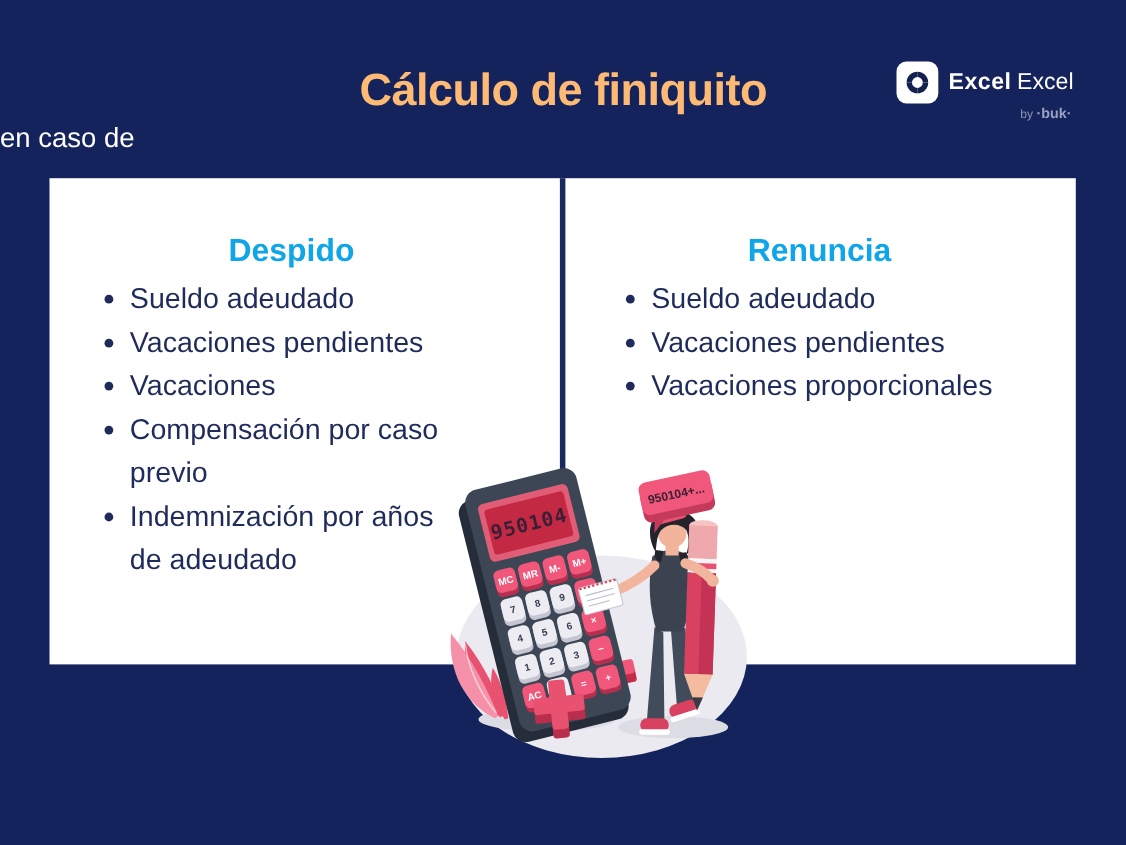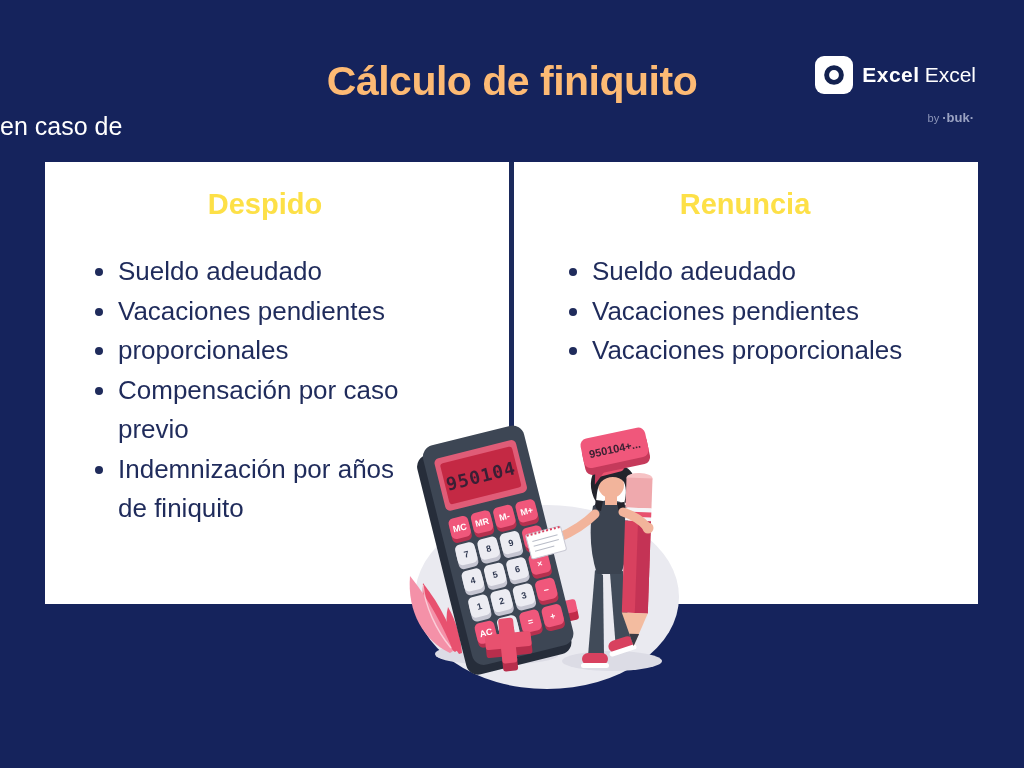--- a/index.html
+++ b/index.html
@@ -15,25 +15,25 @@
   .subtitle{
     position:absolute;top:112px;left:0;width:100%;text-align:left;
     color:#FFFFFF;font-size:25px;font-weight:400;
   }
   .logo{position:absolute;top:56px;right:48px;display:flex;flex-direction:column;align-items:flex-end;}
   .logo-row{display:flex;align-items:center;gap:9px;}
   .logo-badge{width:38px;height:38px;background:#FFFFFF;border-radius:9px;display:flex;align-items:center;justify-content:center;}
   .brand{color:#FFFFFF;font-size:21px;white-space:nowrap;}
   .brand .bold{font-weight:800;letter-spacing:0.5px;}
   .brand .rest{font-weight:400;margin-left:5px;}
-  .byline{color:#8C95B8;font-size:11px;margin-top:16px;margin-right:2px;}
+  .byline{color:#8C95B8;font-size:11px;margin-top:1px;margin-right:2px;}
   .byline .buk{font-size:13px;font-weight:700;color:#9AA2C2;}
   .panel{position:absolute;left:45px;top:162px;width:933px;height:442px;background:#FFFFFF;}
   .divider{position:absolute;left:509px;top:162px;width:5px;height:442px;background:#1B2A5C;}
-  .col-header{position:absolute;top:188px;font-size:29px;font-weight:700;color:#fde047;text-align:center;}
+  .col-header{position:absolute;top:212px;font-size:29px;font-weight:700;color:#0ea5e9;text-align:center;}
   .col-header.hleft{left:45px;width:440px;}
   .col-header.hright{left:512px;width:466px;text-align:center;}
   ul.items{
     position:absolute;margin:0;padding:0 0 0 28px;
     color:#1F2B5B;font-size:26px;line-height:39.5px;
     list-style:disc outside;
   }
   ul.items-left{left:90px;top:252px;width:390px;}
   ul.items-right{left:564px;top:252px;width:404px;}
   ul.items li span{display:block;}
@@ -74,29 +74,29 @@
 <div class="col-header hright">Renuncia</div>
 
 <ul class="items items-left">
   <li>
       <span>Sueldo adeudado</span>
     </li>
   <li>
       <span>Vacaciones pendientes</span>
     </li>
   <li>
-      <span>proporcionales</span>
+      <span>Vacaciones</span>
     </li>
   <li>
       <span>Compensación por caso</span>
       <span>previo</span>
     </li>
   <li>
       <span>Indemnización por años</span>
-      <span>de finiquito</span>
+      <span>de adeudado</span>
     </li>
 </ul>
 
 <ul class="items items-right">
   <li>
       <span>Sueldo adeudado</span>
     </li>
   <li>
       <span>Vacaciones pendientes</span>
     </li>

